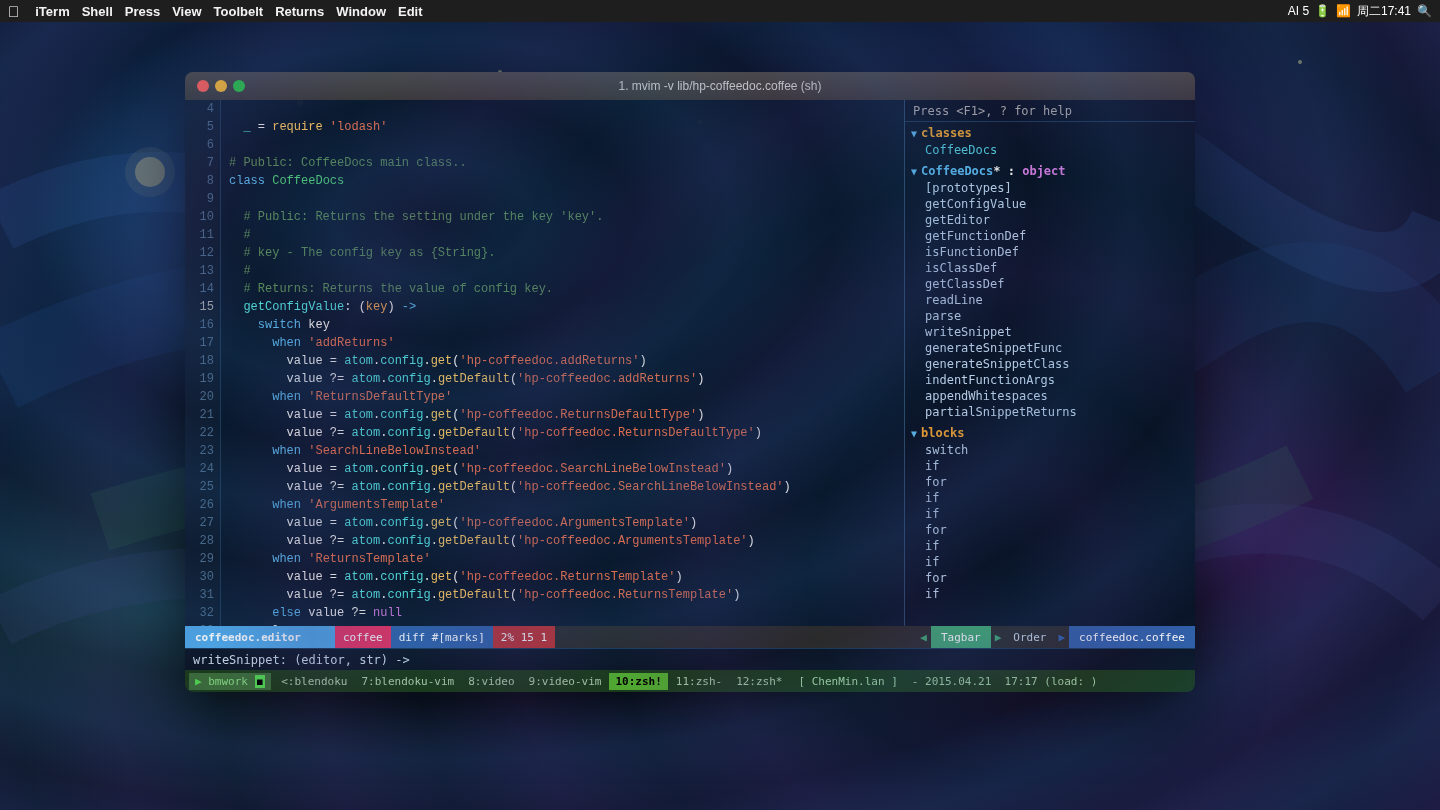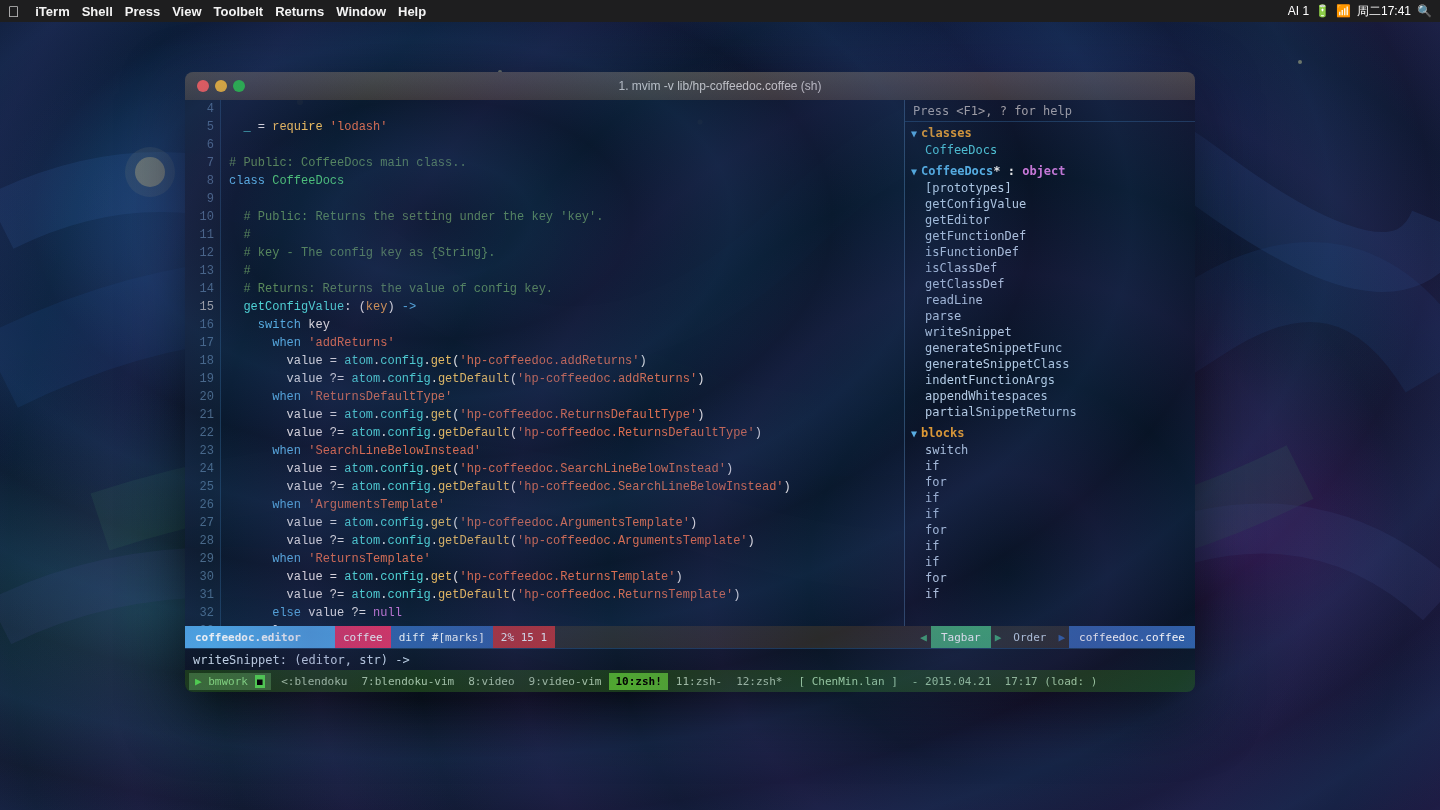--- a/index.html
+++ b/index.html
@@ -341,23 +341,23 @@
 
 <div id="menubar">
   <span class="apple"></span>
   <span class="menu-item bold">iTerm</span>
   <span class="menu-item">Shell</span>
   <span class="menu-item">Press</span>
   <span class="menu-item">View</span>
   <span class="menu-item">Toolbelt</span>
   <span class="menu-item">Returns</span>
   <span class="menu-item">Window</span>
-  <span class="menu-item">Help</span>
+  <span class="menu-item">Edit</span>
   <div class="right-icons">
-    <span>AI 1</span>
+    <span>AI 5</span>
     <span>🔋</span>
     <span>📶</span>
     <span>周二17:41</span>
     <span>🔍</span>
   </div>
 </div>
 
 <div id="desktop-bg">
 
   <svg width="1440" height="788" style="position:absolute;top:0;left:0;opacity:0.7">

